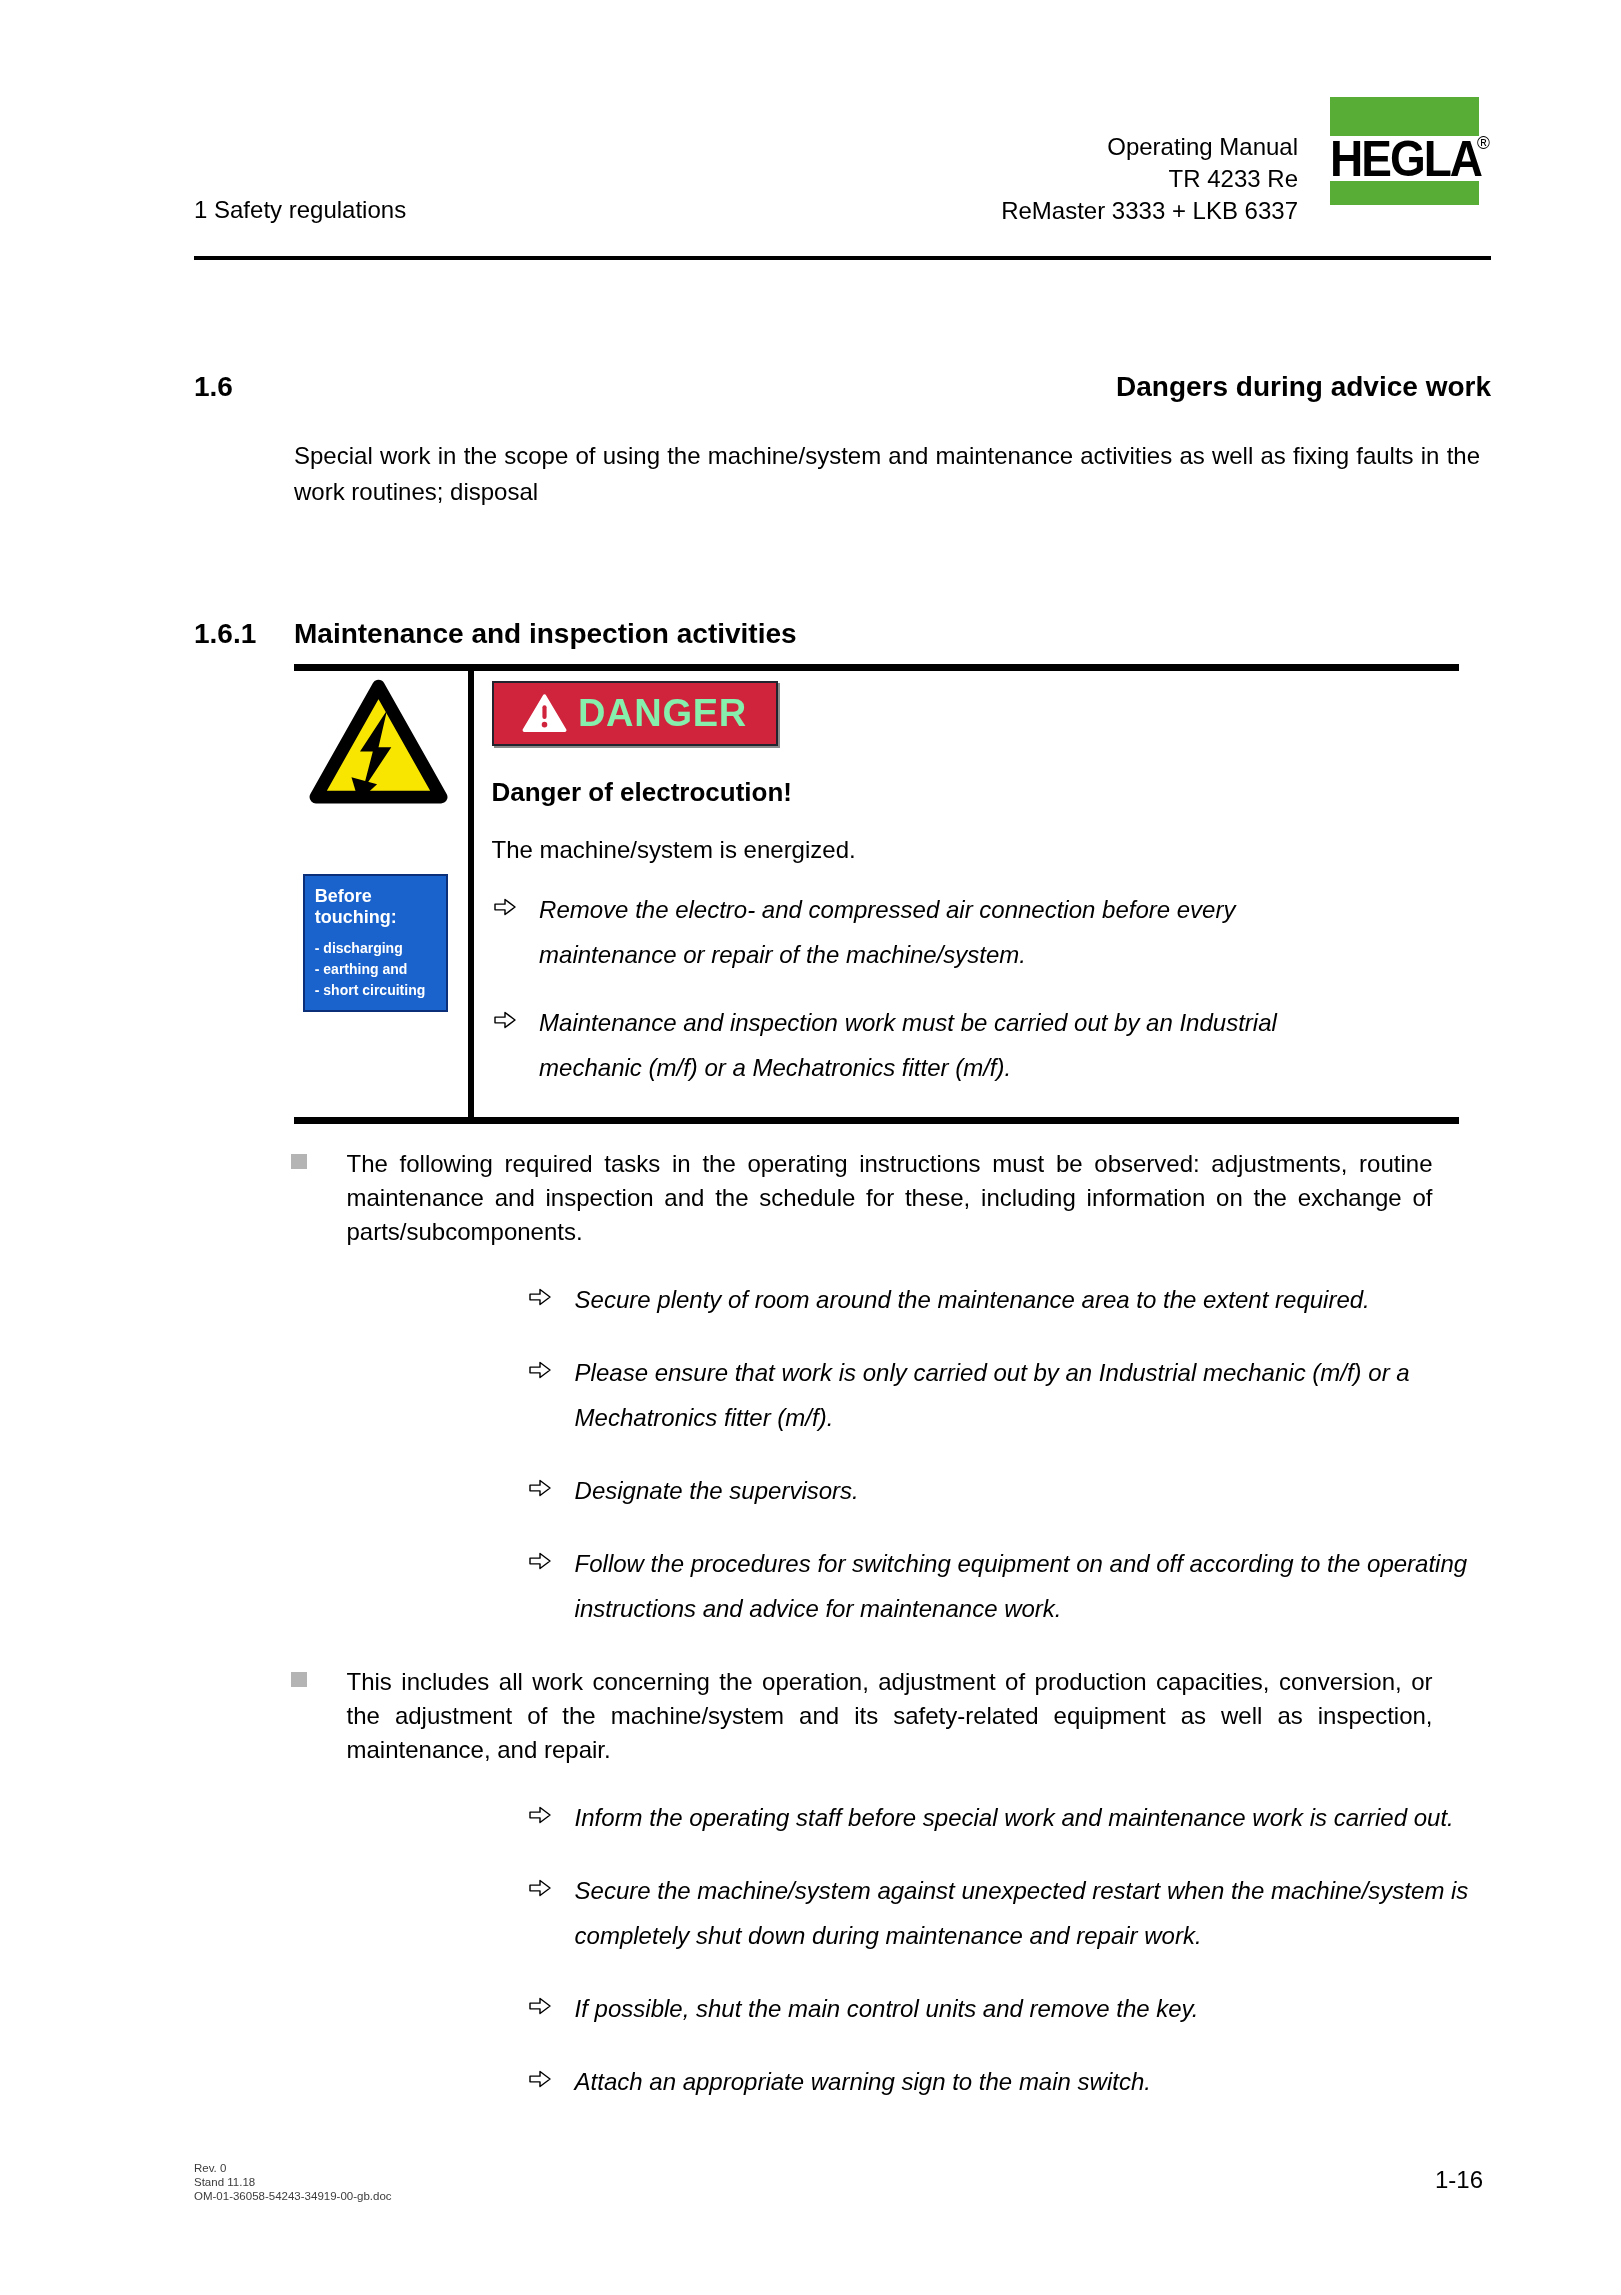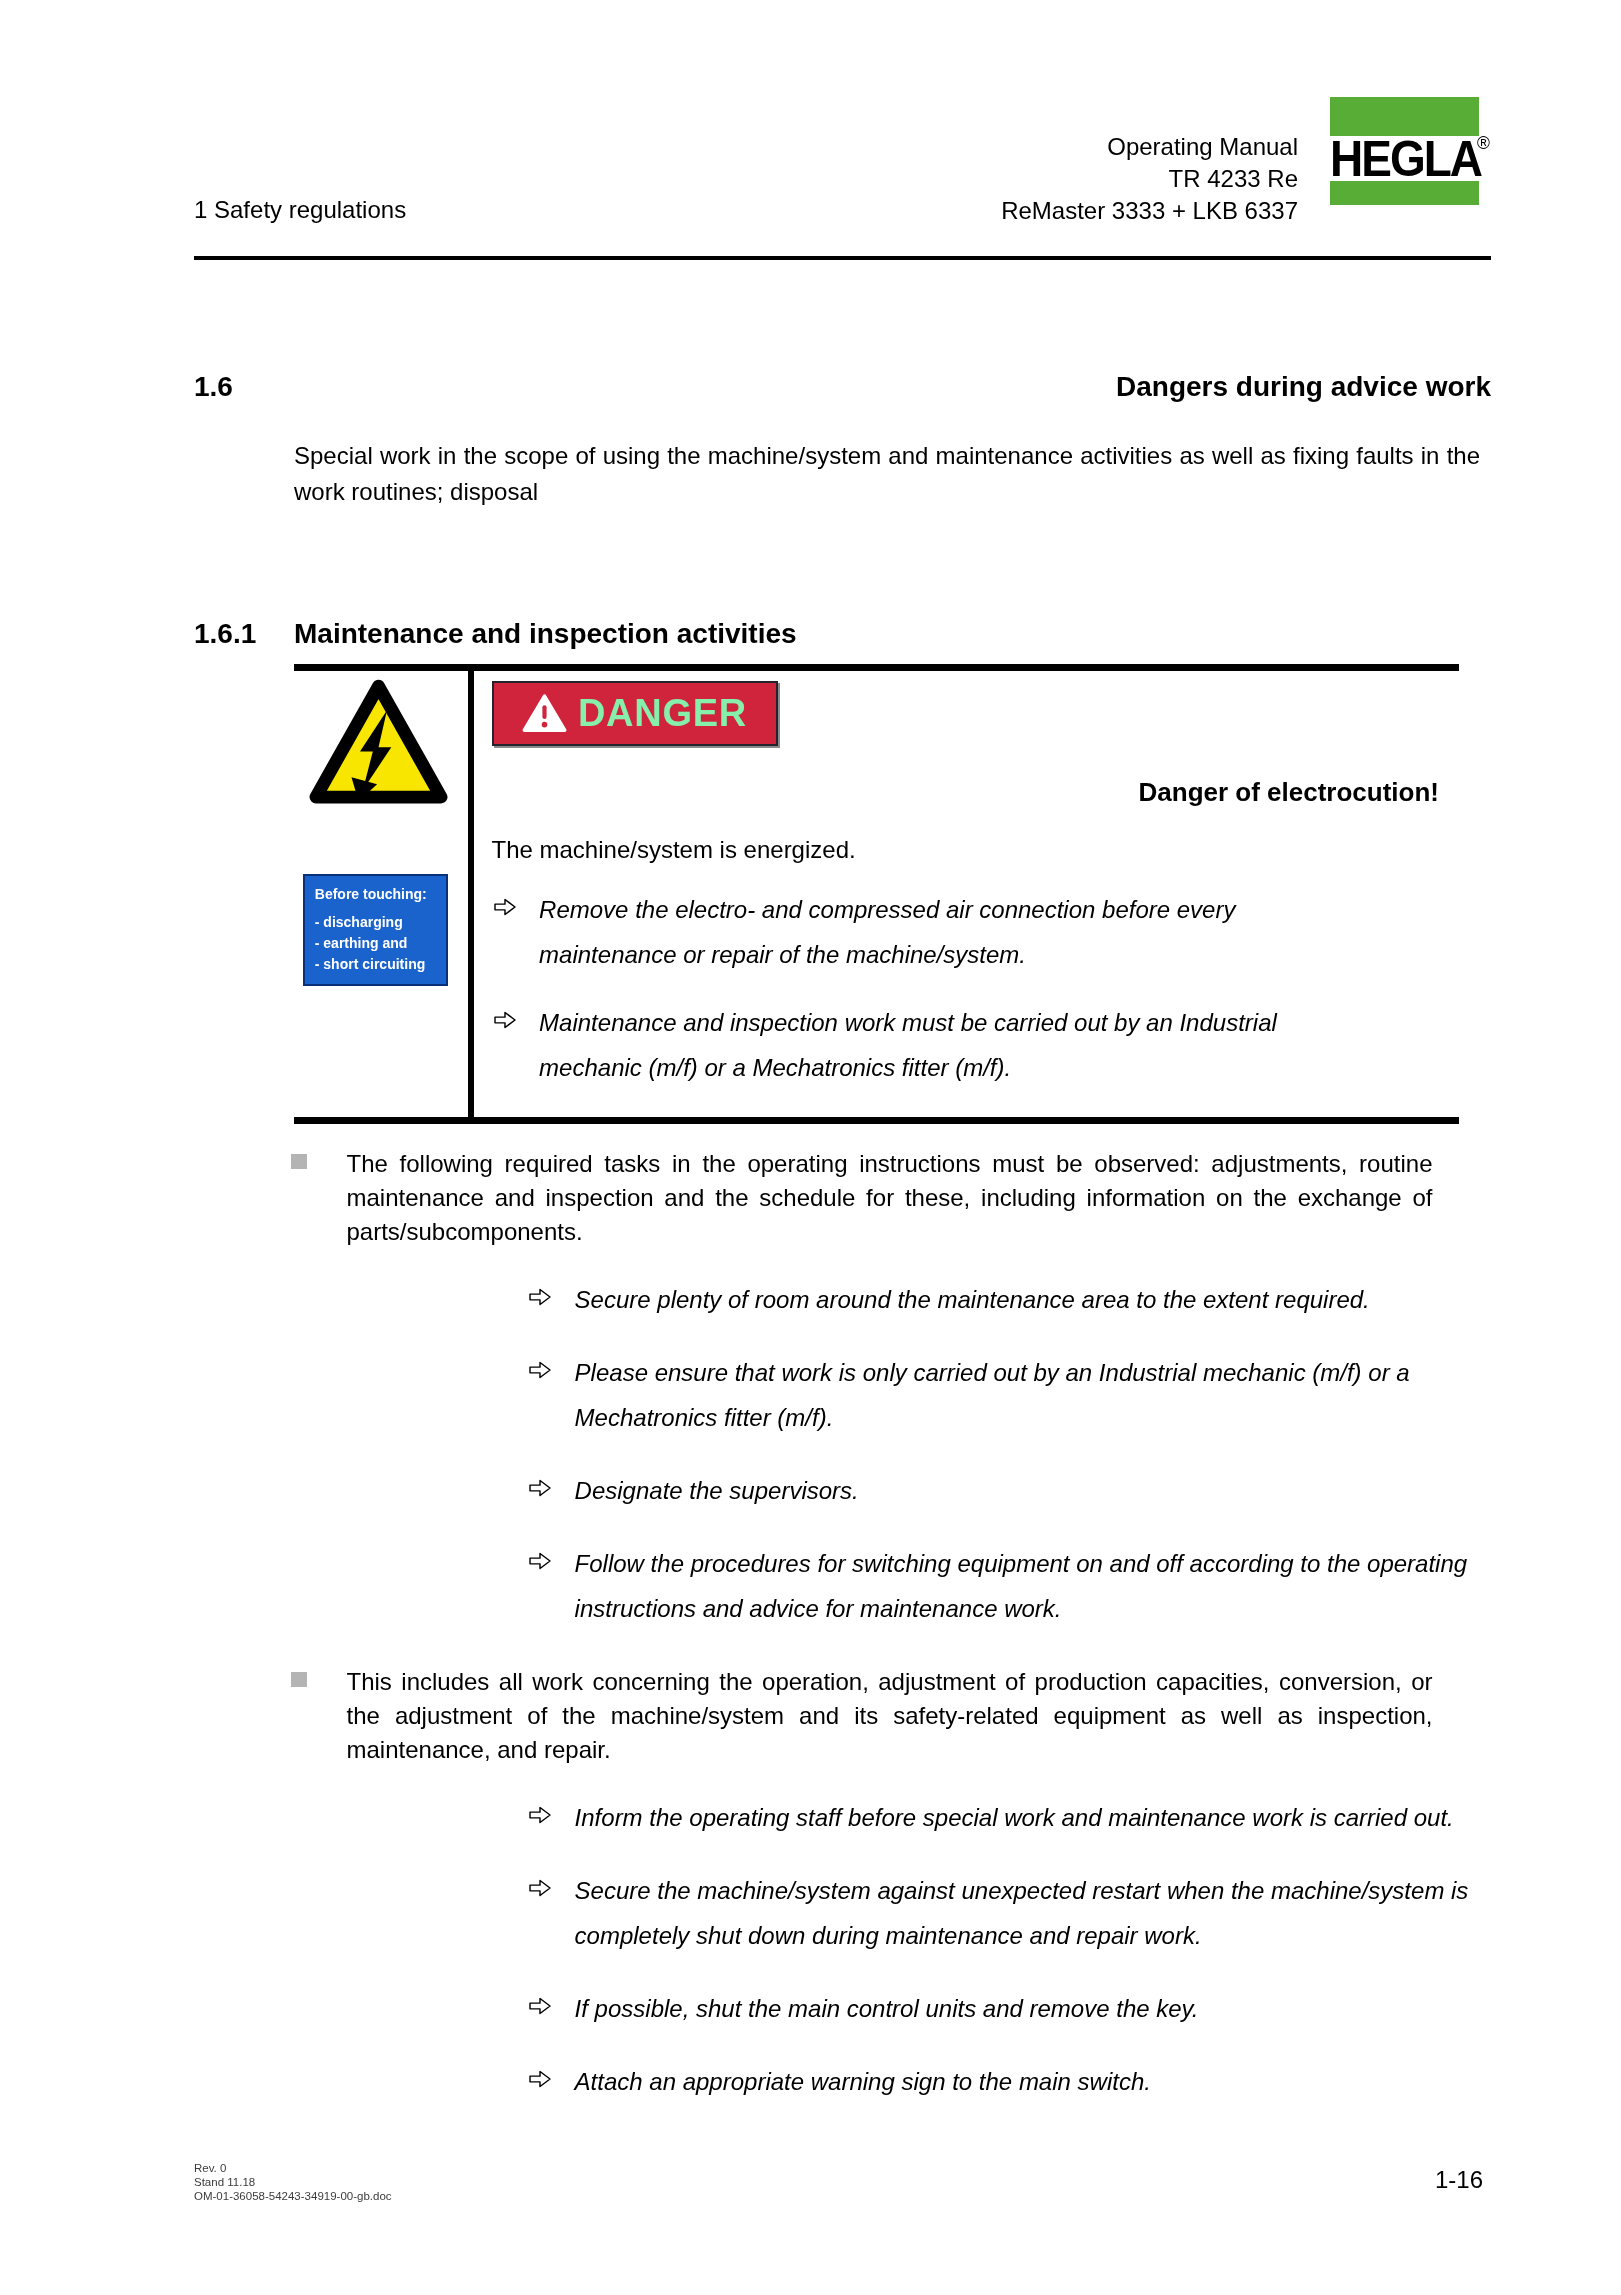--- a/index.html
+++ b/index.html
@@ -39,28 +39,28 @@
   .dbox { margin:13.5px 0 0 100px; width:1165px;
           border-top:7.4px solid #000; border-bottom:7.4px solid #000;
           display:flex; }
   .dbox-left { width:174px; flex:none; padding:8px 0 20px 9.4px; }
   .dbox-divider { width:6px; flex:none; background:#000; }
   .dbox-right { flex:1; padding:10.8px 20px 27px 17.5px; }
 
   .tri-icon { display:block; margin-left:4px; }
   .bluesign { margin-top:67px; width:145px; background:var(--blue);
               border:2.7px solid #0c2f7a; color:#fff; padding:10.8px 6.7px 9.4px 9.4px; }
-  .bluesign-title { font-size:14px; font-weight:bold; margin-bottom:9.4px; }
+  .bluesign-title { font-size:18px; font-weight:bold; margin-bottom:9.4px; }
   .bluesign-line  { font-size:14px; font-weight:bold; line-height:21px; }
 
   .banner { width:286px; height:65px; background:var(--red);
             border:2.7px solid #23232e; box-shadow:2px 2px 0 #8a8a8a;
             display:flex; align-items:center; justify-content:center; gap:10.8px; }
   .banner-word { color:#86efac; font-size:38px; font-weight:bold; letter-spacing:0.7px; }
-  .d-head { margin-top:31px; font-size:26px; font-weight:bold;text-align:right; }
+  .d-head { margin-top:31px; font-size:26px; font-weight:bold; }
   .d-body { margin-top:28px; font-size:24px; }
   .d-bullet { display:flex; margin-top:23px; }
   .d-bullet:first-of-type { margin-top:28px; }
   .d-bullet p { margin-left:21.6px; width:816px; font-size:24px; font-style:italic;
                 line-height:45px; }
   .arrow-icon { flex:none; margin-top:9.4px; }
 
   
   .item { display:flex; margin:23px 0 0 97px; }
   .item + .sub-group + .item { margin-top:34px; }

